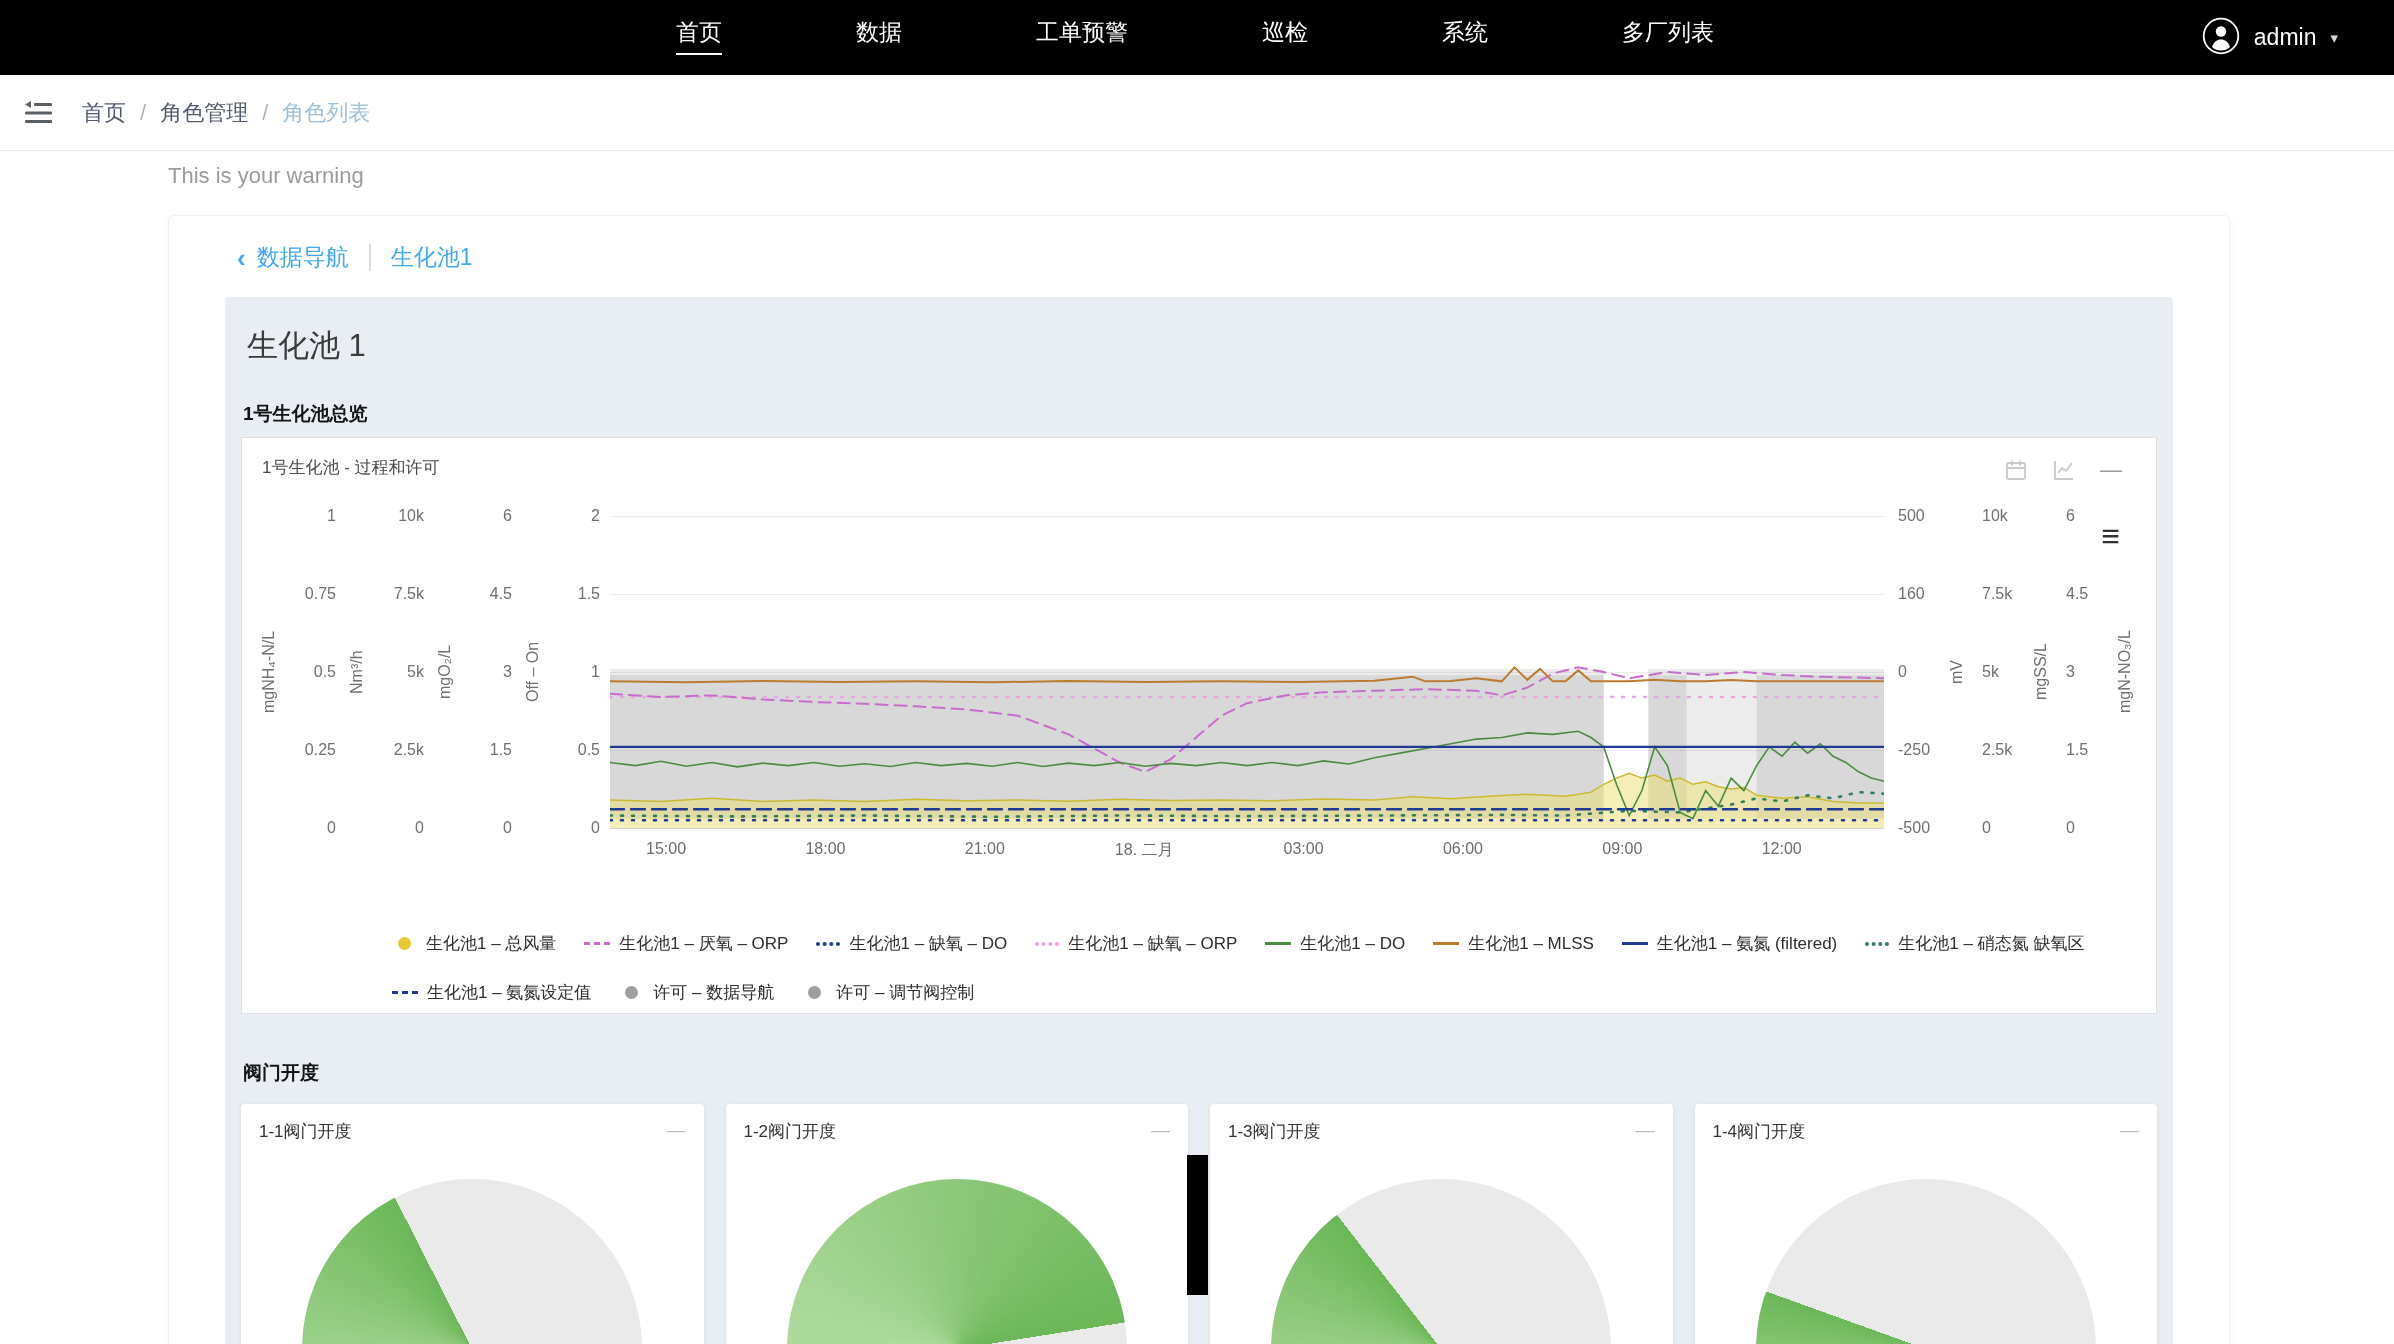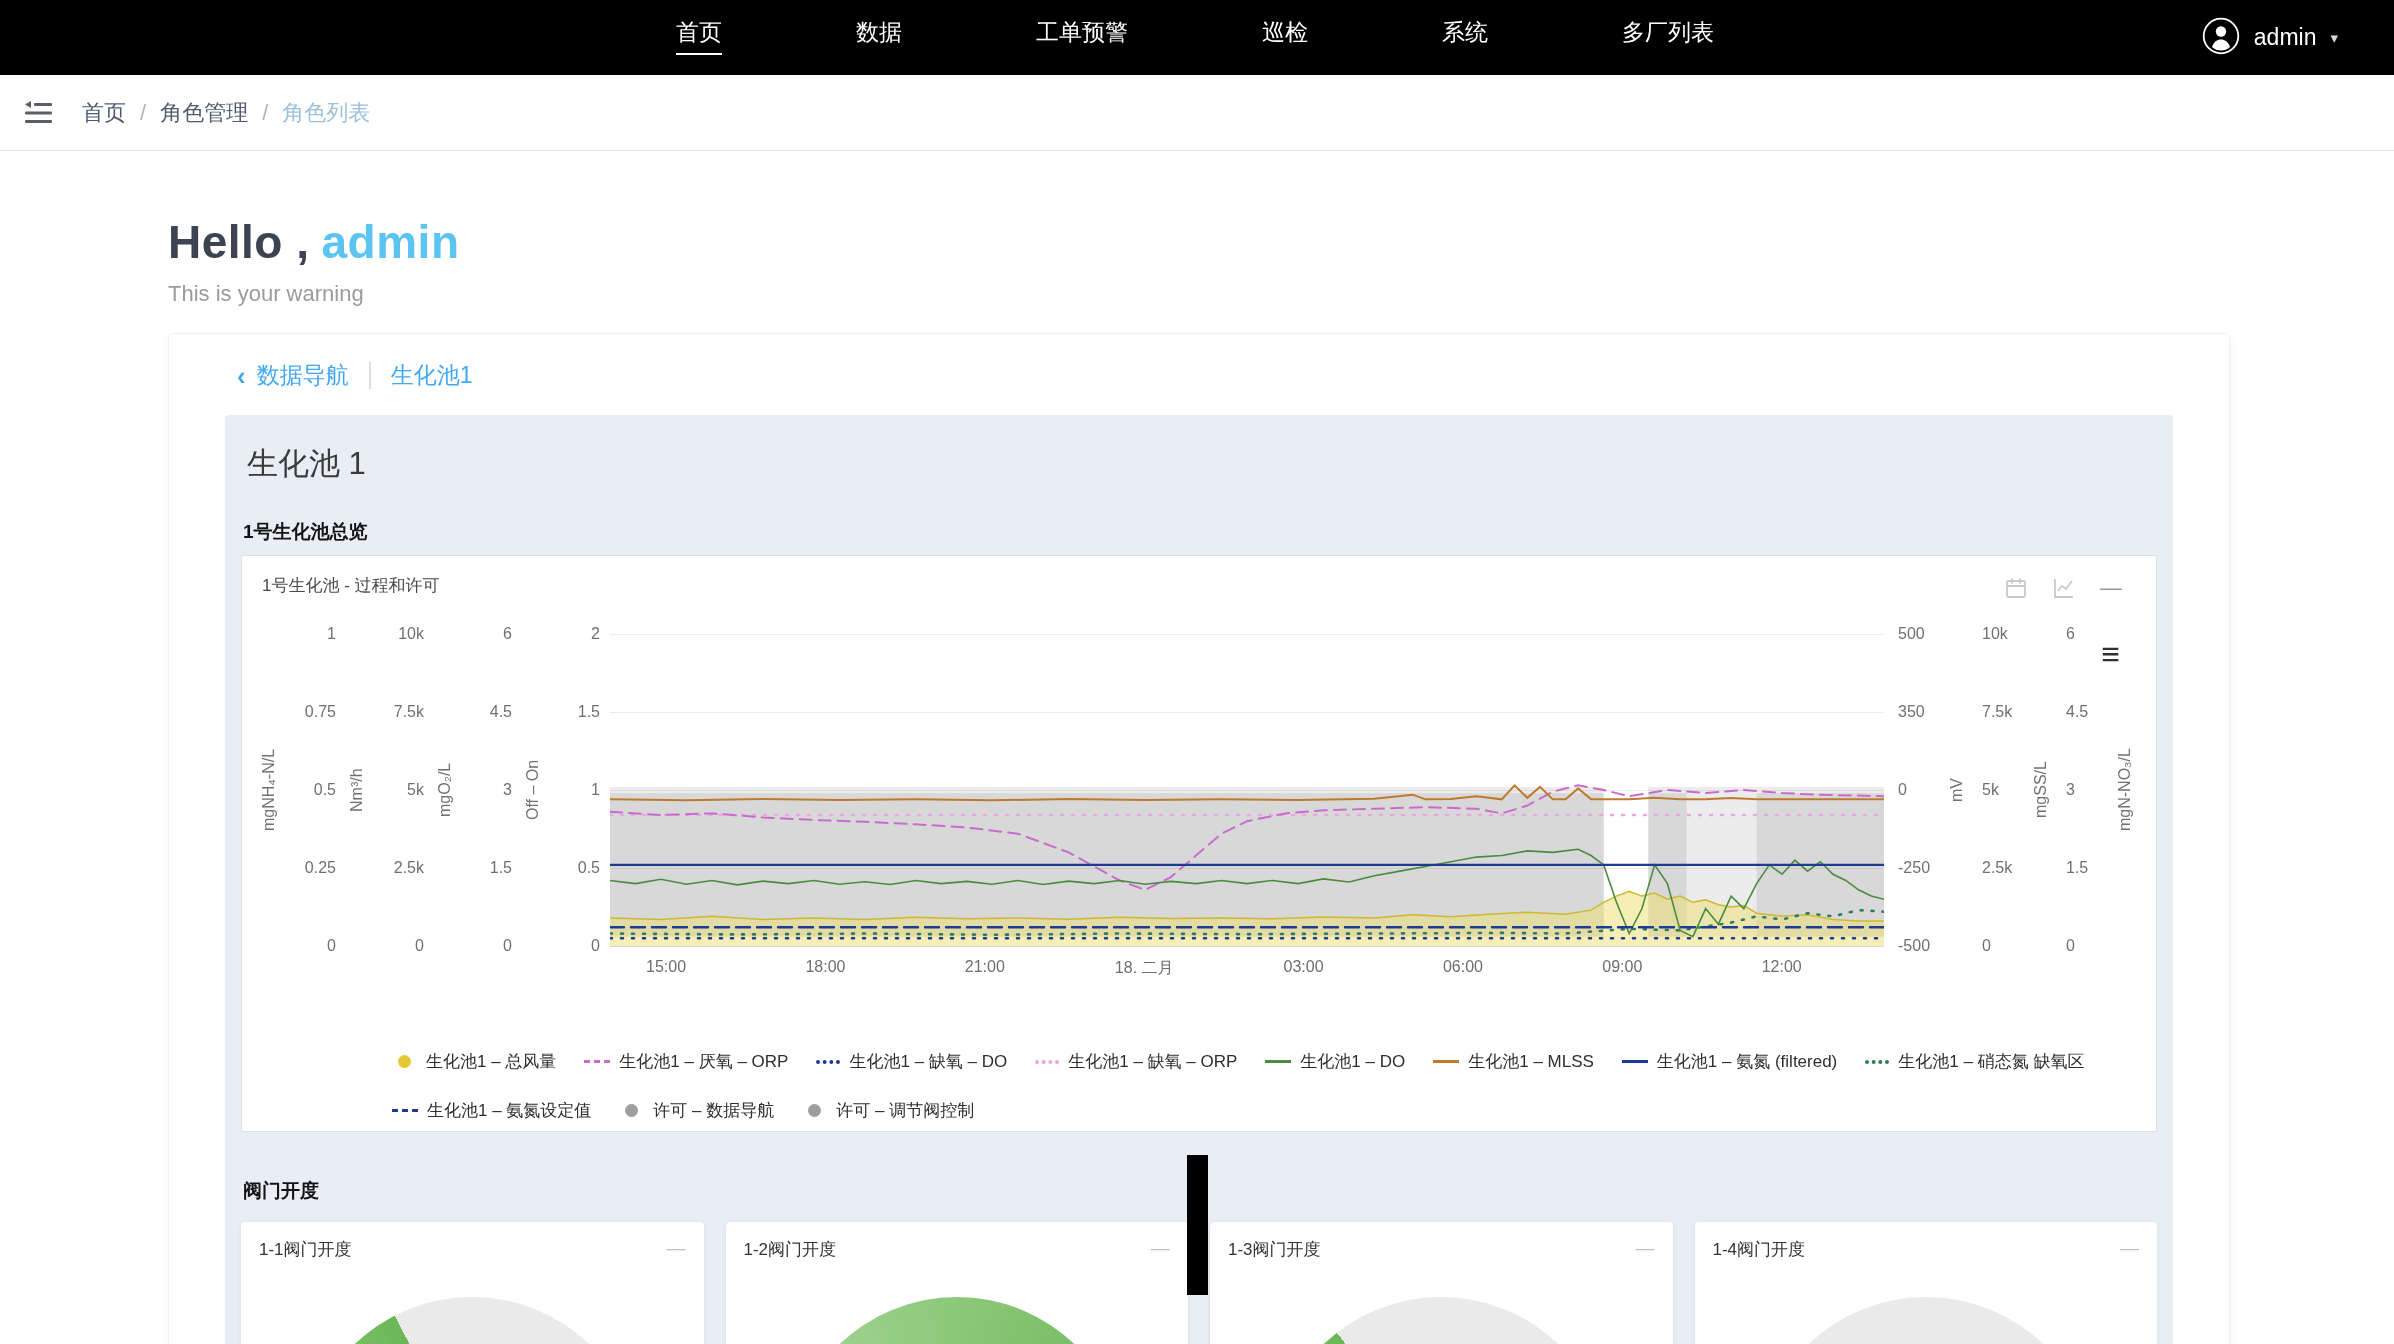--- a/index.html
+++ b/index.html
@@ -126,23 +126,20 @@
   <nav class="breadcrumb">
       <span class="bc-item">首页</span>
       <span class="bc-sep">/</span>
       <span class="bc-item">角色管理</span>
       <span class="bc-sep">/</span>
       <span class="bc-item current">角色列表</span>
     </nav>
 </div>
 
 <main class="main">
-  <h1 class="hello">
-    <span>Hello ,</span><span class="admin">admin</span>
-  </h1>
   <div class="subtitle">This is your warning</div>
 
   <section class="card">
     <div class="subnav">
       <div class="back-link">
         <span class="back-chevron">‹</span>
         <span>数据导航</span>
       </div>
       <div class="subnav-divider"></div>
       <div class="subnav-current">生化池1</div>
@@ -246,21 +243,21 @@
                 <span class="xtick" style="left: 54.44%;">03:00</span>
                 <span class="xtick" style="left: 66.95%;">06:00</span>
                 <span class="xtick" style="left: 79.46%;">09:00</span>
                 <span class="xtick" style="left: 91.97%;">12:00</span>
               </div>
           </div>
           <div class="right-axes">
               <div class="axis-unit">
                 <div class="ticks">
                   <span class="tick" style="top: 0%;">500</span>
-                  <span class="tick" style="top: 25%;">350</span>
+                  <span class="tick" style="top: 25%;">160</span>
                   <span class="tick" style="top: 50%;">0</span>
                   <span class="tick" style="top: 75%;">-250</span>
                   <span class="tick" style="top: 100%;">-500</span>
                 </div>
                 <div class="axis-label">mV</div>
               </div>
               <div class="axis-unit">
                 <div class="ticks">
                   <span class="tick" style="top: 0%;">10k</span>
                   <span class="tick" style="top: 25%;">7.5k</span>

